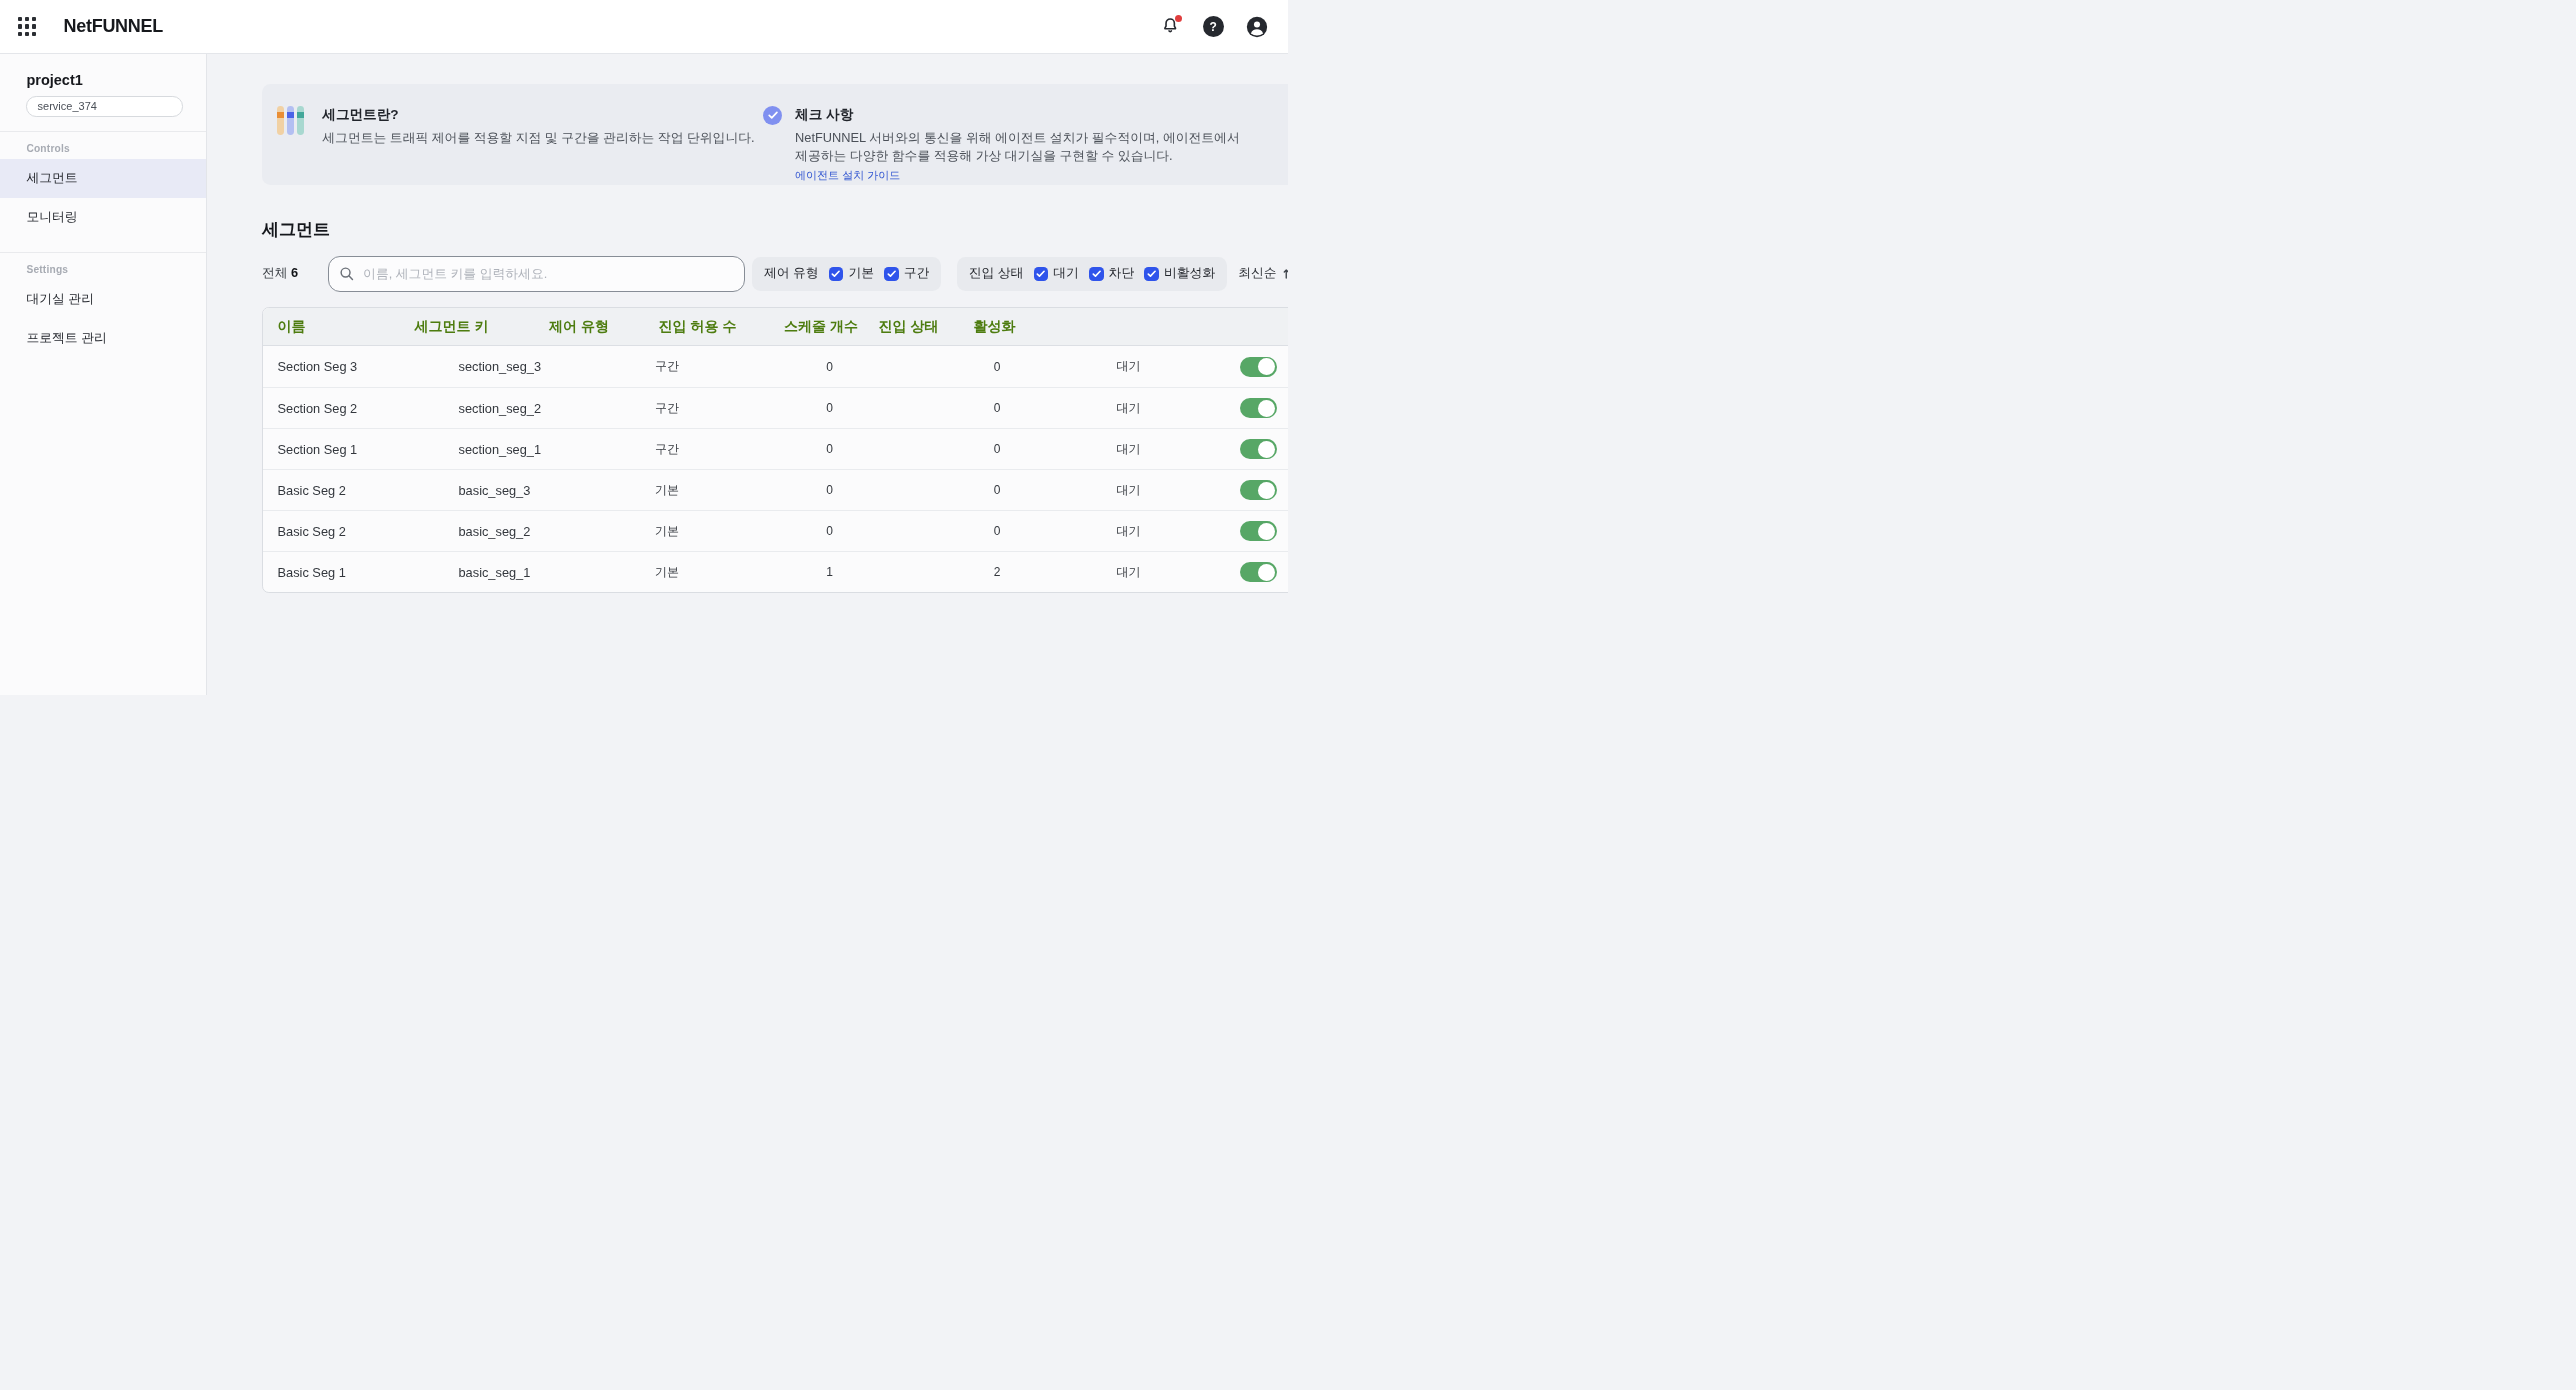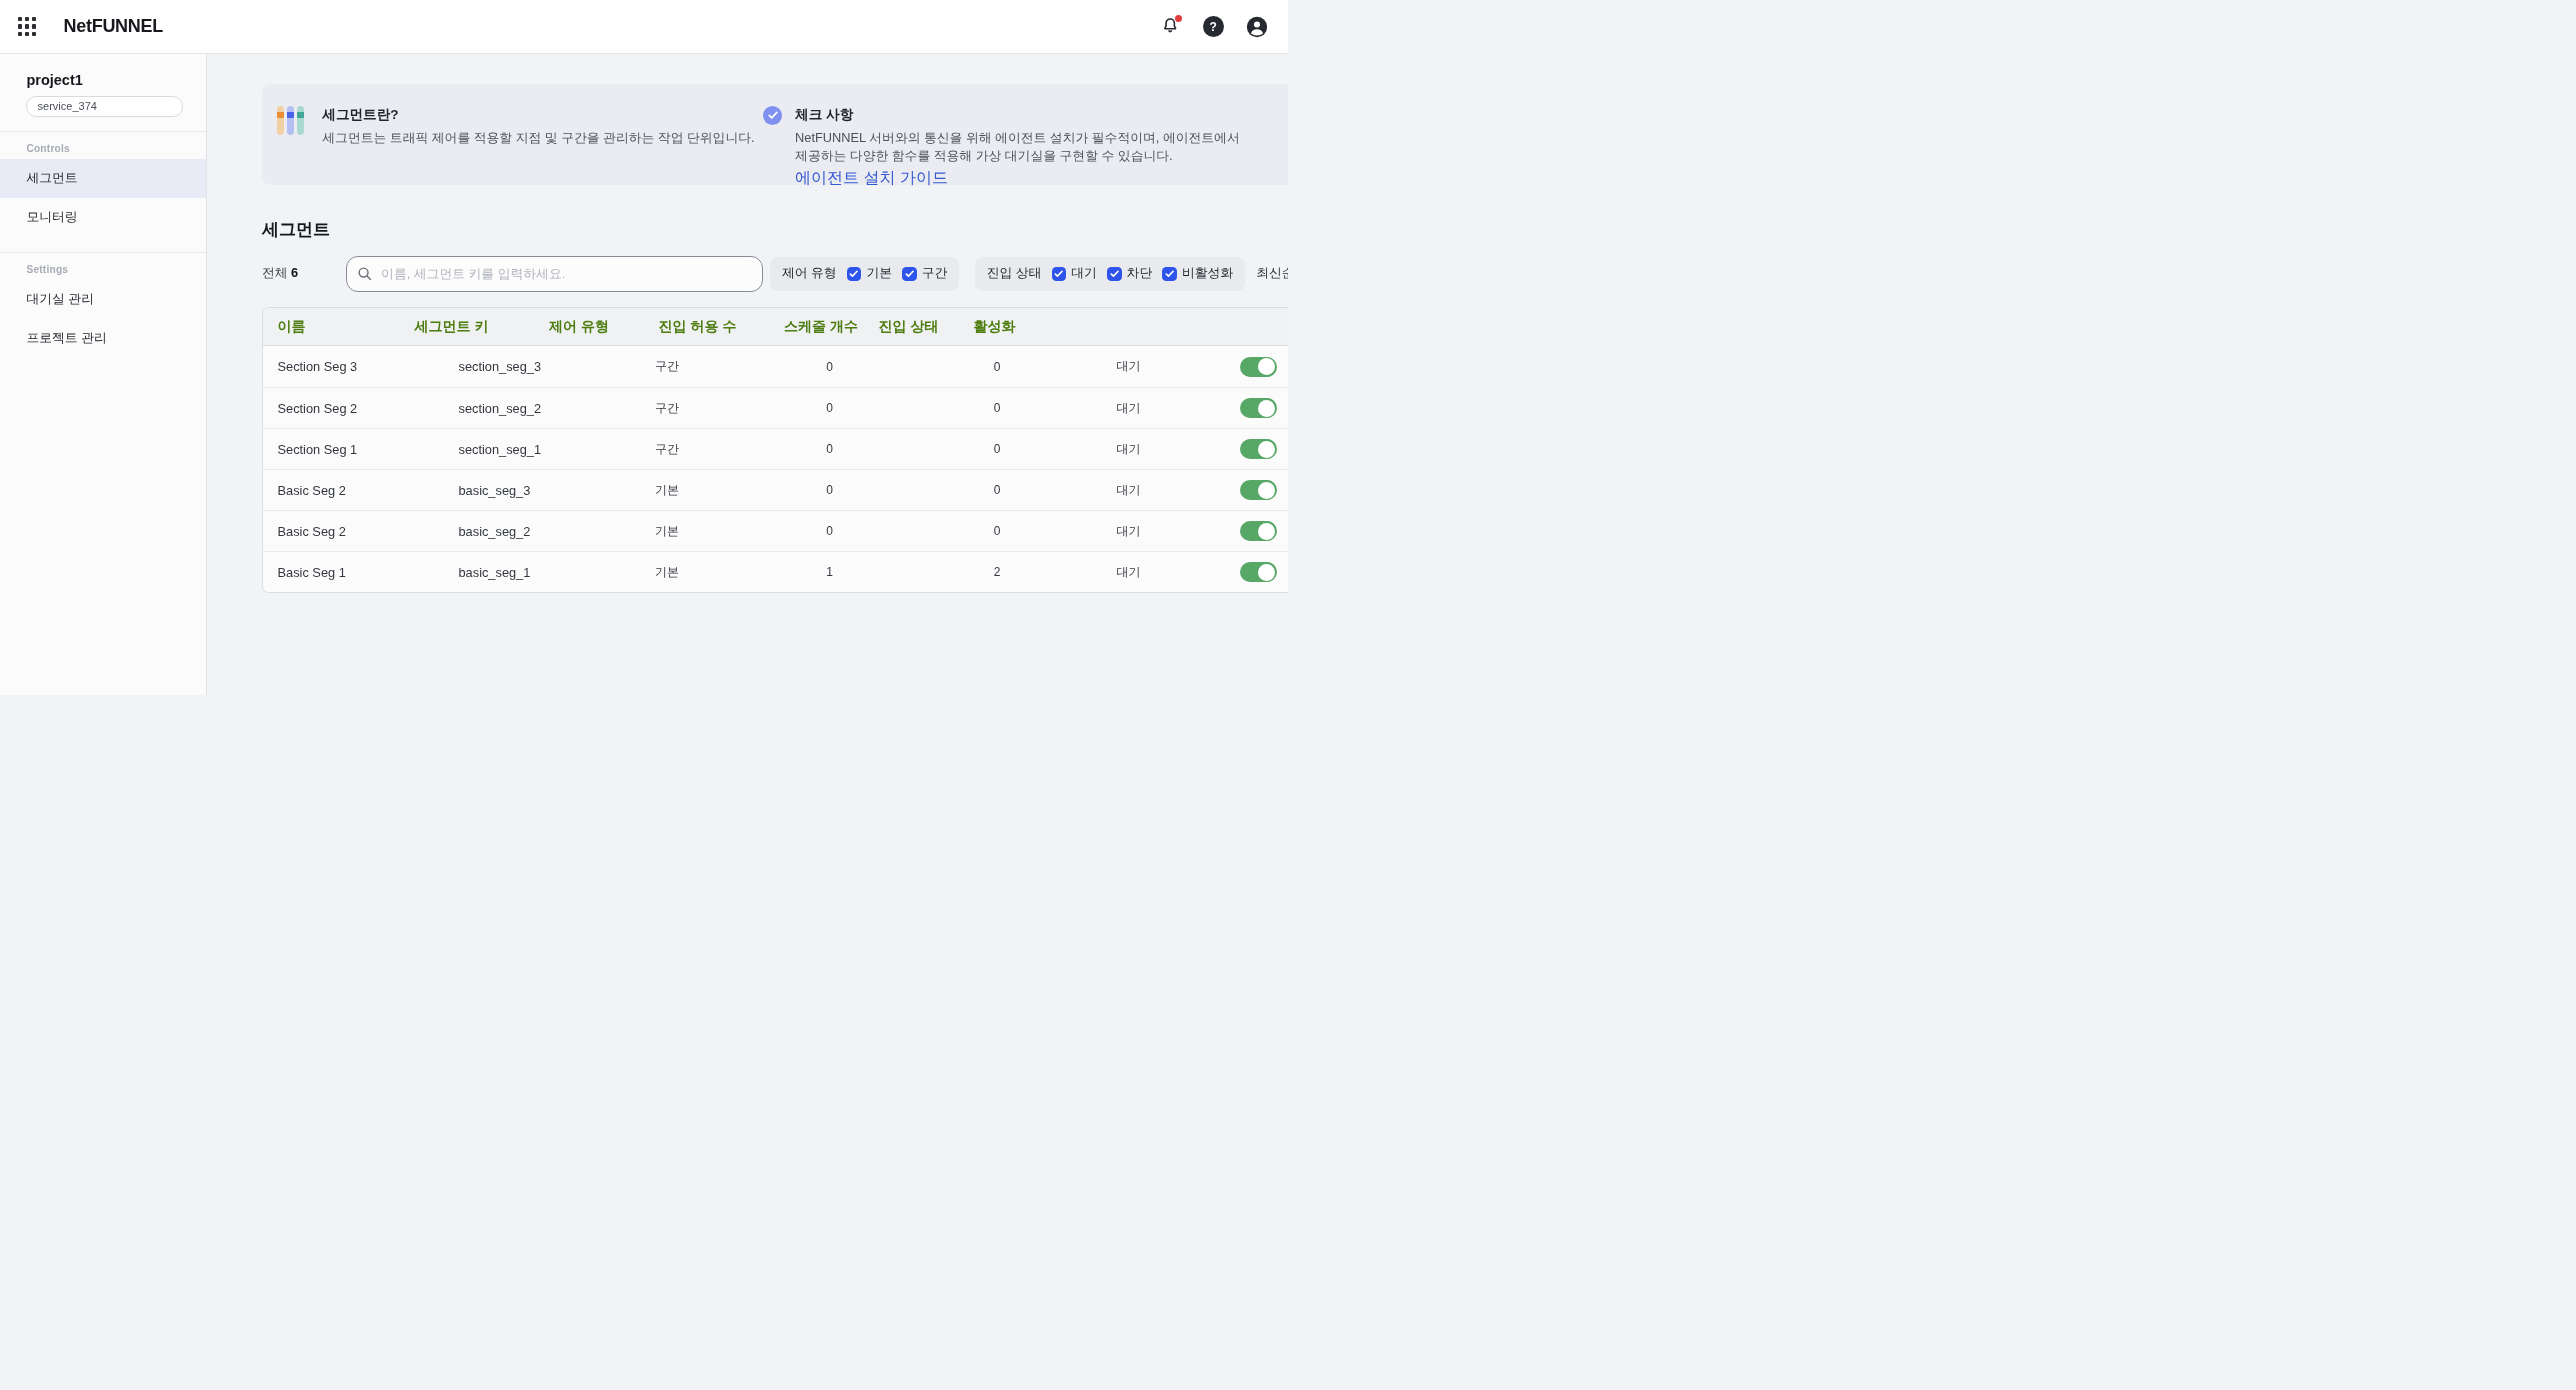--- a/index.html
+++ b/index.html
@@ -45,31 +45,31 @@
   .banner-col2 { flex:1; display:flex; }
   .bars-icon { width:27px; height:31px; display:flex; gap:2.6px; margin:0.9px 18px 0 0; flex:none; }
   .bars-icon i { width:7.2px; height:29px; border-radius:3.4px; }
   .bars-icon i:nth-child(1){ background:linear-gradient(#f1d1a4 0 6px,#e98e35 6px 12px,#f1d1a4 12px 100%);}
   .bars-icon i:nth-child(2){ background:linear-gradient(#b3bff2 0 6px,#4b63e8 6px 12px,#b3bff2 12px 100%);}
   .bars-icon i:nth-child(3){ background:linear-gradient(#a8d8d0 0 6px,#43a79a 6px 12px,#a8d8d0 12px 100%);}
   .check-icon { width:19px; height:19px; border-radius:50%; background:#8090f0; margin:0.9px 12.8px 0 0; flex:none;
     display:flex; align-items:center; justify-content:center; }
   .banner h3 { font-size:13.6px; font-weight:700; color:#21242b; line-height:19px; }
   .banner p  { margin-top:5.1px; font-size:12.8px; color:#4b5058; line-height:18px; max-width:448px; }
-  .banner a  { display:inline-block; margin-top:3.4px; font-size:16px; color:#3457d1; text-decoration:none; cursor:pointer; }
+  .banner a  { display:inline-block; margin-top:3.4px; font-size:11px; color:#3457d1; text-decoration:none; cursor:pointer; }
   .section-head { margin-top:31px; display:flex; align-items:center; justify-content:space-between; }
   .section-head h2 { font-size:17px; font-weight:800; color:#15171c; }
   .plus-btn { width:26.4px; height:26.4px; border:none; border-radius:7.7px; background:#3e54e8; color:#ffffff;
     font-size:19px; font-weight:400; line-height:1; display:flex; align-items:center; justify-content:center;
     cursor:pointer; padding-bottom:2.6px; }
   
   .filter-row { margin-top:13.6px; display:flex; align-items:center; height:36px; }
   .total { font-size:12.8px; color:#3c4046; white-space:nowrap; }
   .total b { color:#111317; font-weight:700; margin-left:3.4px; }
-  .search-box { position:relative; margin-left:48px; width:417px; height:36px; }
+  .search-box { position:relative; margin-left:30px; width:417px; height:36px; }
   .search-box input { width:100%; height:100%; border:1.3px solid #878d96; border-radius:12px; background:#fcfcfd;
     padding:0 12px 0 34px; font-size:12.8px; color:#23262c; outline:none; font-family:inherit; }
   .search-box input::placeholder { color:#aeb2ba; }
   .search-box svg { position:absolute; left:11px; top:10.2px; }
   .pill { display:flex; align-items:center; height:34px; background:#e8eaee; border-radius:8.5px; padding:0 12px; gap:10.2px; }
   .pill .pill-label { font-size:12.8px; color:#23262c; white-space:nowrap; }
   .opt { display:flex; align-items:center; gap:5.1px; cursor:pointer; }
   .opt .cb { width:14.5px; height:14.5px; border-radius:4.3px; background:#2f54eb; display:flex; align-items:center; justify-content:center; flex:none; }
   .opt span.lbl { font-size:12.8px; color:#23262c; white-space:nowrap; }
   .pill1 { margin-left:6.8px; }

